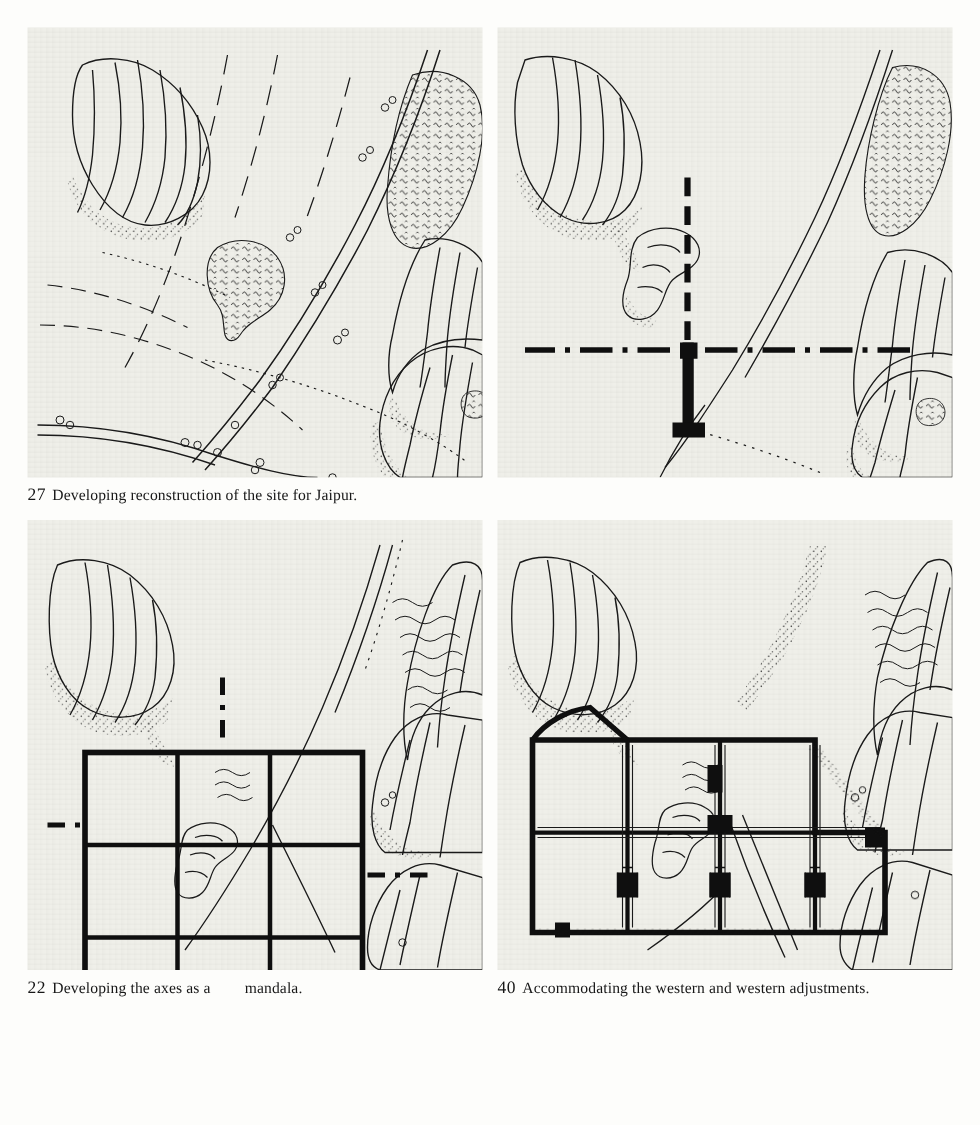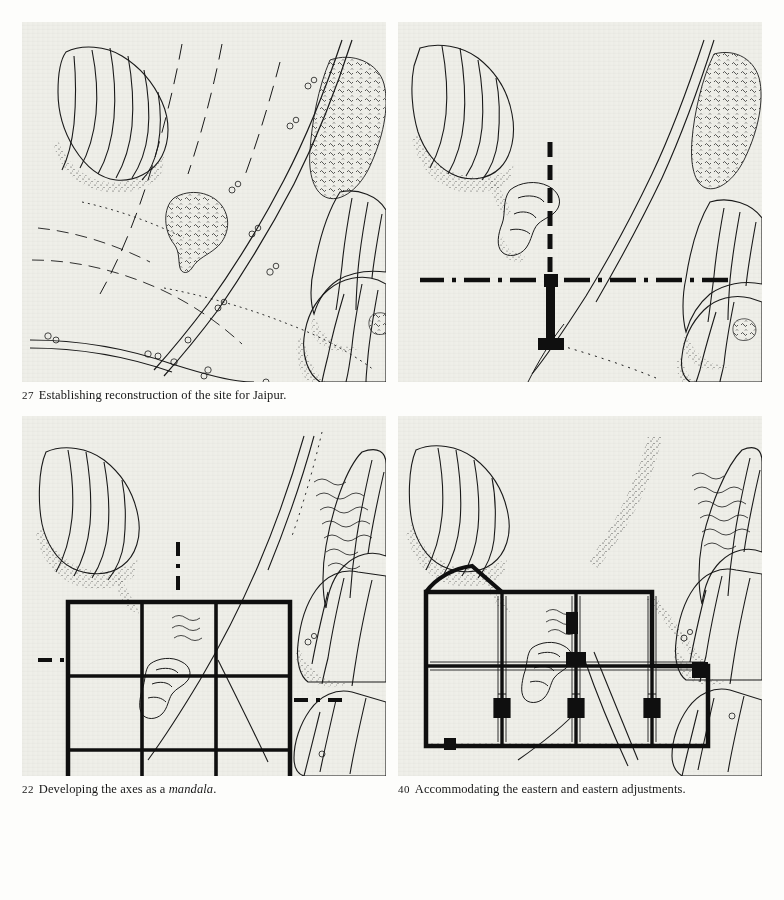--- a/index.html
+++ b/index.html
@@ -55,26 +55,26 @@
     margin-top: 6px;
     font-size: 12.5px;
     line-height: 1.25;
     letter-spacing: 0.1px;
     color: #171717;
     font-family: "Liberation Serif", serif;
     white-space: nowrap;
   }
   .caption .num {
     margin-right: 5px;
-    font-size: 11px;
+    font-size: 14px;
     letter-spacing: 0.4px;
     margin-top: 16px;
   }
   .caption .ital {
-    font-style: italic;
+    margin-left: 24px;
   }
   
   .grain {
     position: absolute;
     inset: 0;
     pointer-events: none;
     background-image:
       repeating-linear-gradient(0deg, rgba(0,0,0,0.018) 0px, rgba(0,0,0,0) 2px, rgba(0,0,0,0) 4px),
       repeating-linear-gradient(90deg, rgba(0,0,0,0.015) 0px, rgba(0,0,0,0) 3px, rgba(0,0,0,0) 5px);
     mix-blend-mode: multiply;
@@ -193,21 +193,21 @@
                 <circle cx="292" cy="58" r="2.8"></circle>
               <circle cx="196" cy="286" r="3"></circle>
                 <circle cx="202" cy="280" r="2.8"></circle>
               <circle cx="166" cy="318" r="3"></circle>
             </g>
           </g>
         </svg>
         <div class="grain"></div>
       </div>
       <div class="caption">
-        <span class="num">27</span><span>Establishing reconstruction of the site for Jaipur.</span>
+        <span class="num">27</span><span>Developing reconstruction of the site for Jaipur.</span>
       </div>
     </div>
 
     <div class="figure">
       <div class="plate">
         <svg viewBox="0 0 364 360" xmlns="http://www.w3.org/2000/svg">
           <defs>
             <pattern id="stipple28" width="6" height="6" patternUnits="userSpaceOnUse">
               <circle cx="1" cy="1" r="0.6" fill="#1a1a1a"></circle>
               <circle cx="4" cy="3.5" r="0.5" fill="#1a1a1a"></circle>
@@ -566,18 +566,18 @@
             <g fill="none" stroke="#1a1a1a" stroke-width="0.8">
               <circle cx="286" cy="222" r="3"></circle>
                 <circle cx="292" cy="216" r="2.6"></circle>
               <circle cx="334" cy="300" r="3"></circle>
             </g>
           </g>
         </svg>
         <div class="grain"></div>
       </div>
       <div class="caption">
-        <span class="num">40</span><span>Accommodating the eastern and eastern adjustments.</span>
+        <span class="num">40</span><span>Accommodating the western and western adjustments.</span>
       </div>
     </div>
 
   </div>
 </div>
 
 </body></html>

